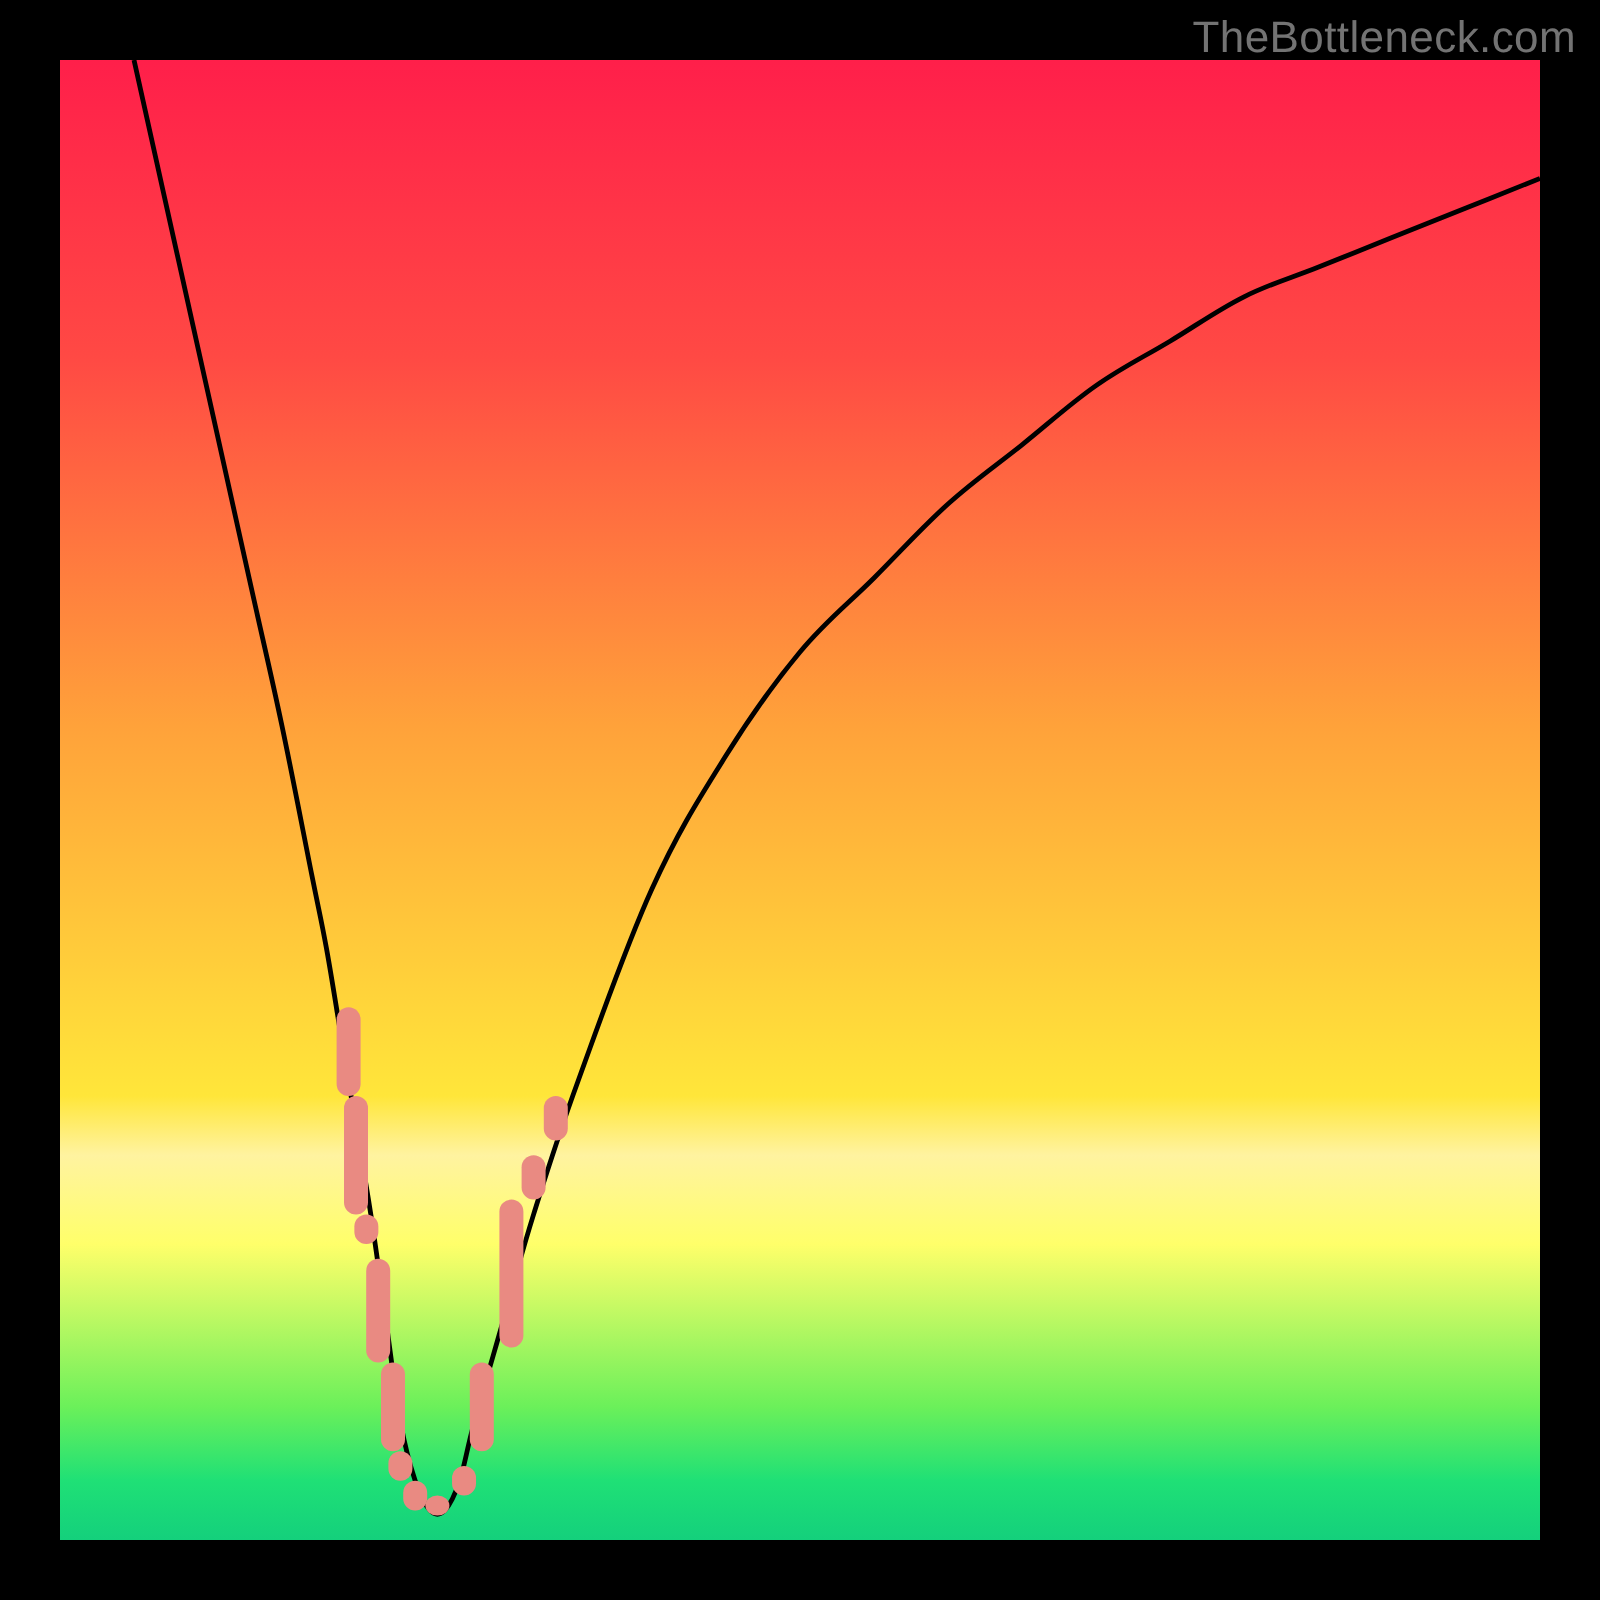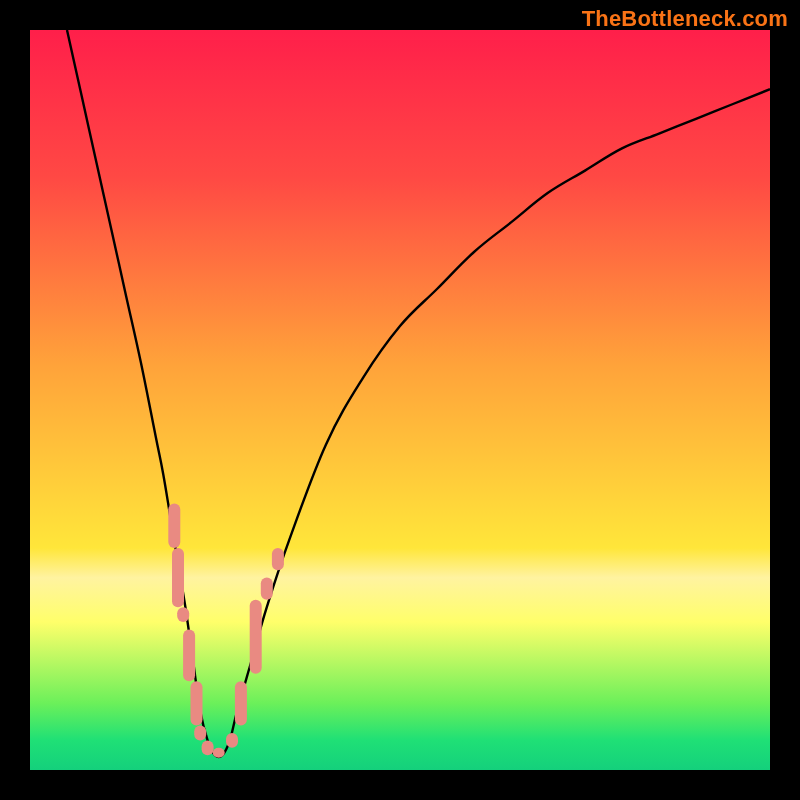--- a/index.html
+++ b/index.html
@@ -26,23 +26,23 @@
     overflow: hidden;
   }
   .gradient-bg {
     position: absolute;
     inset: 0;
   }
   .watermark {
     position: absolute;
     top: 6px;
     right: 12px;
-    color: #f97316;
+    color: #737373;
     font-size: 22px;
-    font-weight: 700;
+    font-weight: 400;
     letter-spacing: 0.2px;
     user-select: none;
   }
   svg {
     position: absolute;
     inset: 0;
   }
 </style>
 </head>
 <body>

